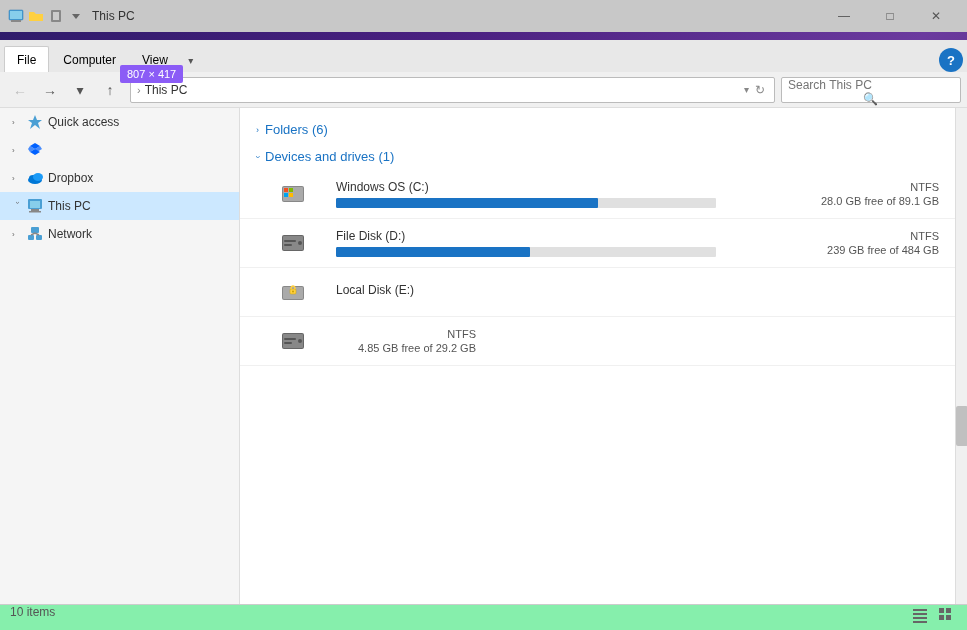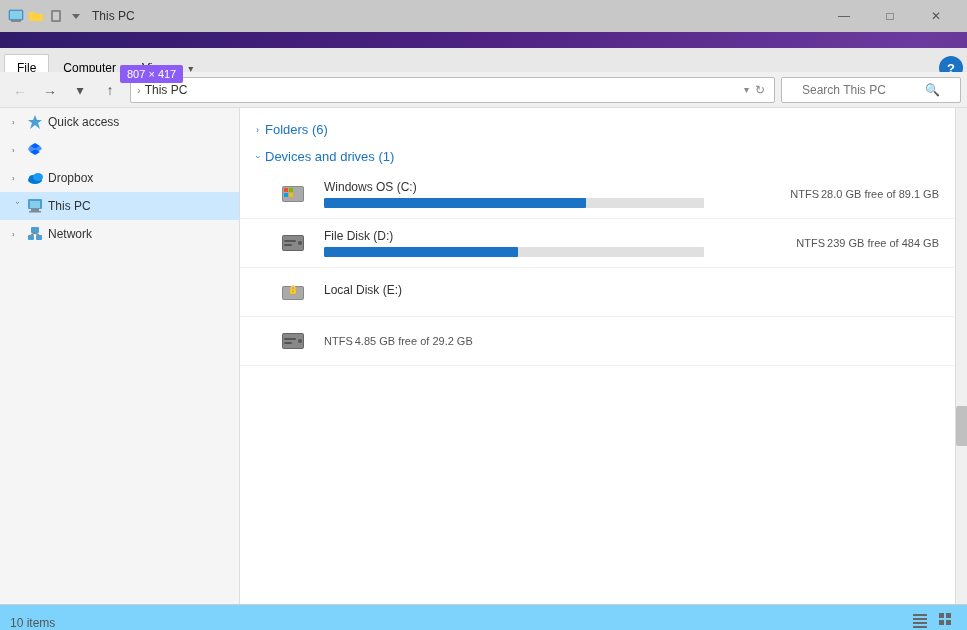--- a/index.html
+++ b/index.html
@@ -44,21 +44,21 @@
       width: 46px; height: 32px;
       display: flex; align-items: center; justify-content: center;
       font-size: 12px; color: #555;
       cursor: pointer;
       border: none; background: transparent;
     }
 
     
     .ribbon {
       position: absolute;
-      top: 48px; left: 0; right: 0;
+      top: 40px; left: 0; right: 0;
       height: 40px;
       background: #e8e8e8;
       display: flex;
       align-items: center;
       padding: 0 4px;
       gap: 2px;
     }
     .ribbon-tab {
       padding: 6px 12px;
       font-size: 12px;
@@ -135,21 +135,22 @@
       padding: 0 3px;
     }
     .search-box {
       width: 180px;
       height: 26px;
       background: white;
       border: 1px solid #bbb;
       border-radius: 2px;
       display: flex;
       align-items: center;
-      padding: 0 20px;
+      padding: 0 6px;
+      flex-direction: column;
     }
     .search-box input {
       border: none; outline: none;
       font-size: 12px;
       color: #888;
       width: 100%;
       background: transparent;
     }
     .search-icon {
       font-size: 12px;
@@ -225,21 +226,21 @@
     .section-chevron {
       font-size: 9px;
       color: #1a73c4;
     }
 
     
     .drive-item {
       display: flex;
       align-items: center;
       padding: 8px 16px 8px 40px;
-      gap: 12px;
+      gap: 24px;
       border-bottom: 1px solid #f0f0f0;
     }
     .drive-icon {
       width: 32px; height: 32px;
       flex-shrink: 0;
       display: flex; align-items: center; justify-content: center;
     }
     .drive-info {
       flex: 1;
     }
@@ -255,43 +256,43 @@
       border-radius: 1px;
       overflow: hidden;
     }
     .drive-bar-fill {
       height: 100%;
       background: #1a73c4;
       border-radius: 1px;
     }
     .drive-meta {
       display: flex;
-      flex-direction: row;
+      flex-direction: column;
       align-items: flex-end;
       gap: 2px;
       min-width: 140px;
     }
     .drive-fs {
       font-size: 11px;
       color: #555;
     }
     .drive-space {
       font-size: 11px;
       color: #555;
     }
 
     
     .status-bar {
       position: absolute;
       bottom: 0; left: 0; right: 0;
       height: 26px;
-      background: #7dd3fc;
+      background: #86efac;
       border-top: 1px solid #ccc;
       display: flex;
-      align-items: flex-end;
+      align-items: flex-start;
       padding: 0 10px;
       font-size: 12px;
       color: #555;
     }
     .status-right {
       margin-left: auto;
       display: flex;
       gap: 4px;
     }
     .view-btn {

